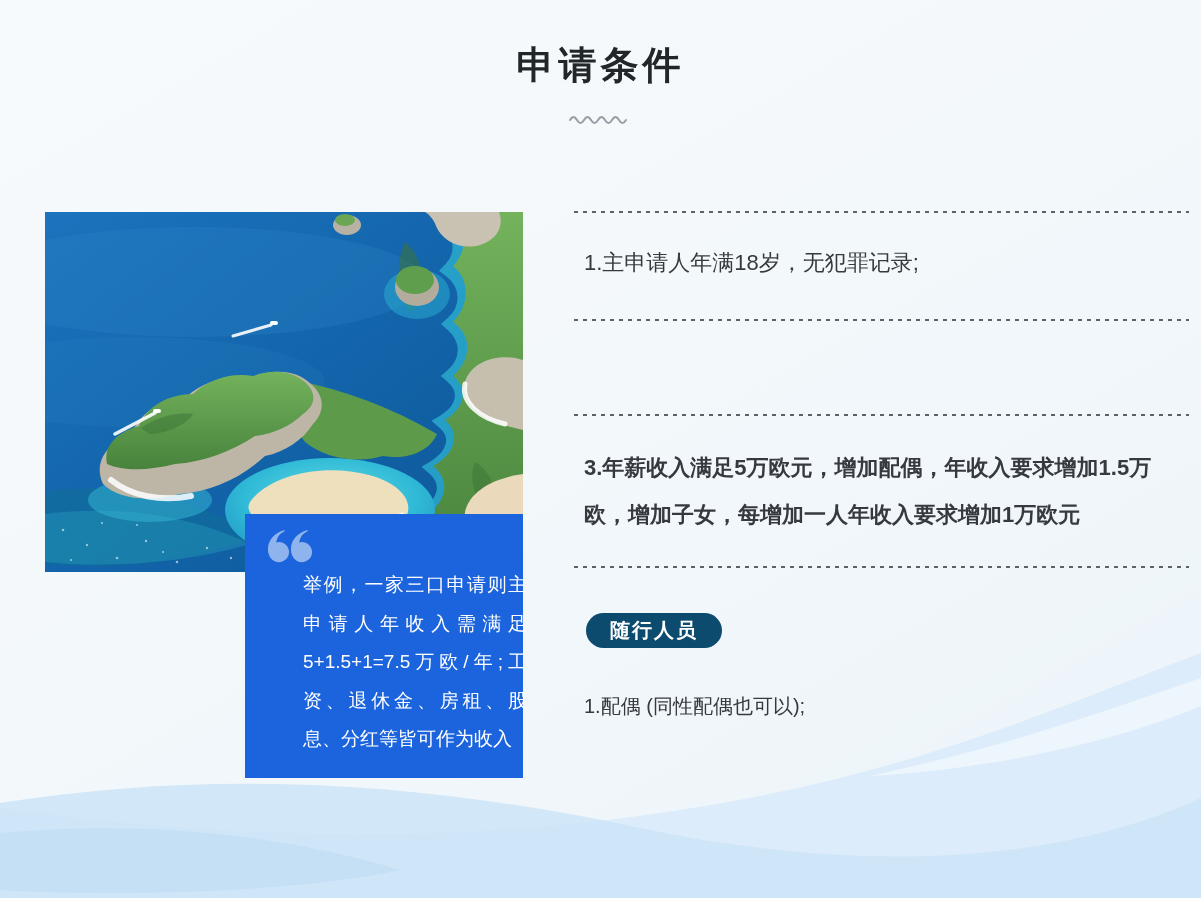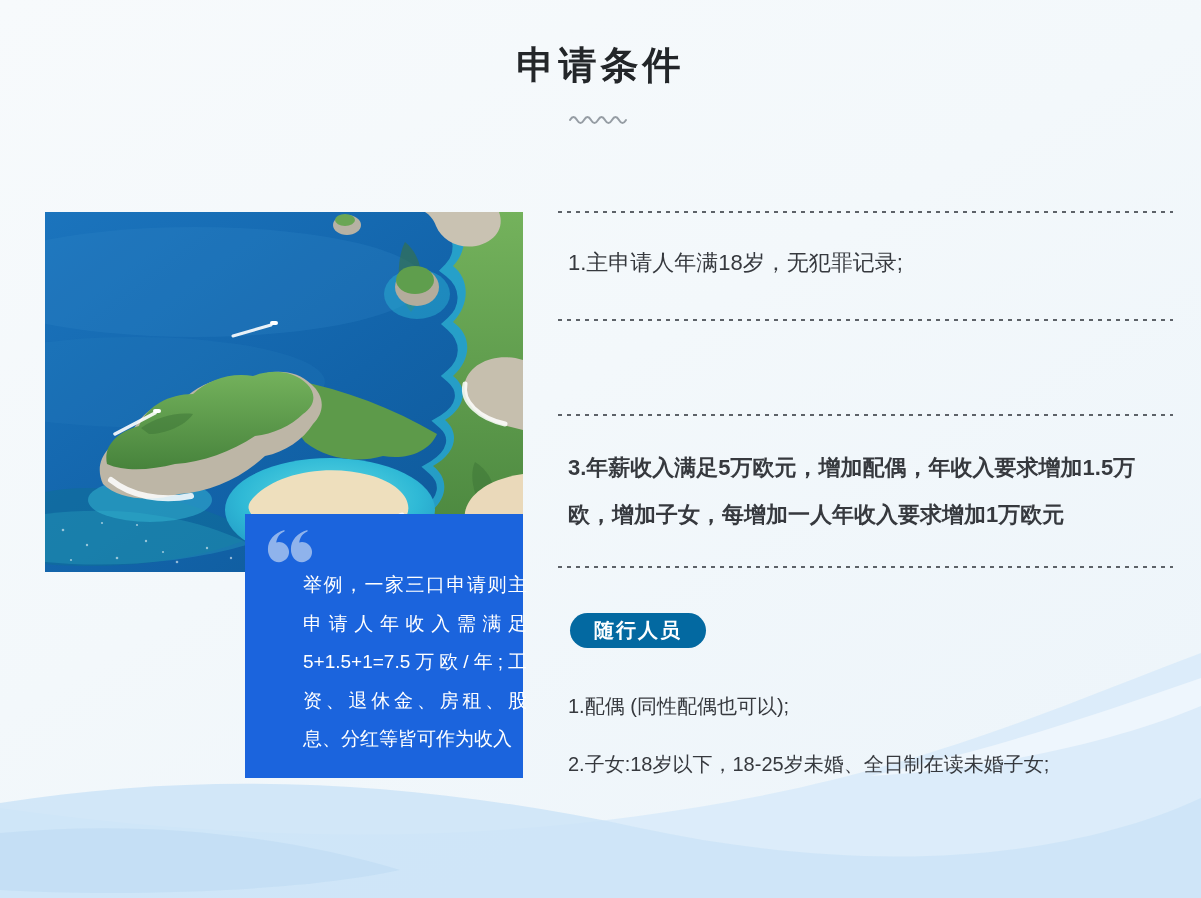--- a/index.html
+++ b/index.html
@@ -24,34 +24,34 @@
     position:absolute;left:245px;top:514px;width:278px;height:264px;
     background:#1b64dd;
   }
   .quote-mark{position:absolute;left:22px;top:16px;width:48px;height:36px;}
   .quote-text{
     position:absolute;left:38px;top:52px;width:224px;
     color:#ffffff;font-size:19px;line-height:38.5px;
     text-align:justify;text-justify:inter-ideograph;margin-left:20px;
   }
   
-  .right-col{position:absolute;left:558px;top:0;width:616px;height:720px;}
+  .right-col{position:absolute;left:574px;top:0;width:616px;height:720px;}
   .dash{
     position:absolute;left:0;width:615px;height:2px;
     background:repeating-linear-gradient(to right,#5d6268 0,#5d6268 4px,transparent 4px,transparent 9px);
   }
   .dash.d1{top:211px}.dash.d2{top:319px}.dash.d3{top:414px}.dash.d4{top:566px}
   .cond{
     position:absolute;left:10px;width:605px;color:#36393e;font-size:22px;line-height:30px;
   }
   .cond.c1{top:248px}.cond.c2{top:356px}
   .cond.c3{top:444px;line-height:47px;width:606px;font-weight:bold;}
   .badge{
     position:absolute;left:12px;top:613px;height:35px;min-width:135px;box-sizing:border-box;
-    background:#0369a1;border-radius:17.5px;color:#ffffff;
+    background:#0c4a6e;border-radius:17.5px;color:#ffffff;
     font-size:20px;font-weight:700;letter-spacing:2px;
     display:flex;align-items:center;justify-content:center;padding:0 24px;
     border:none;cursor:pointer;
   }
   .comp{
     position:absolute;left:10px;width:605px;color:#36393e;font-size:20px;line-height:28px;
   }
   .comp.p1{top:692px}.comp.p2{top:750px}
 </style>
 </head>
@@ -161,14 +161,13 @@
   <div class="dash d1"></div>
   <div class="cond c1">1.主申请人年满18岁，无犯罪记录;</div>
   <div class="dash d2"></div>
   <div class="dash d3"></div>
   <div class="cond c3">3.年薪收入满足5万欧元，增加配偶，年收入要求增加1.5万欧，增加子女，每增加一人年收入要求增加1万欧元</div>
   <div class="dash d4"></div>
 
   <button class="badge">随行人员</button>
 
   <div class="comp p1">1.配偶 (同性配偶也可以);</div>
-  <div class="comp p2">2.子女:18岁以下，18-25岁未婚、全日制在读未婚子女;</div>
 </div>
 
 </body></html>

